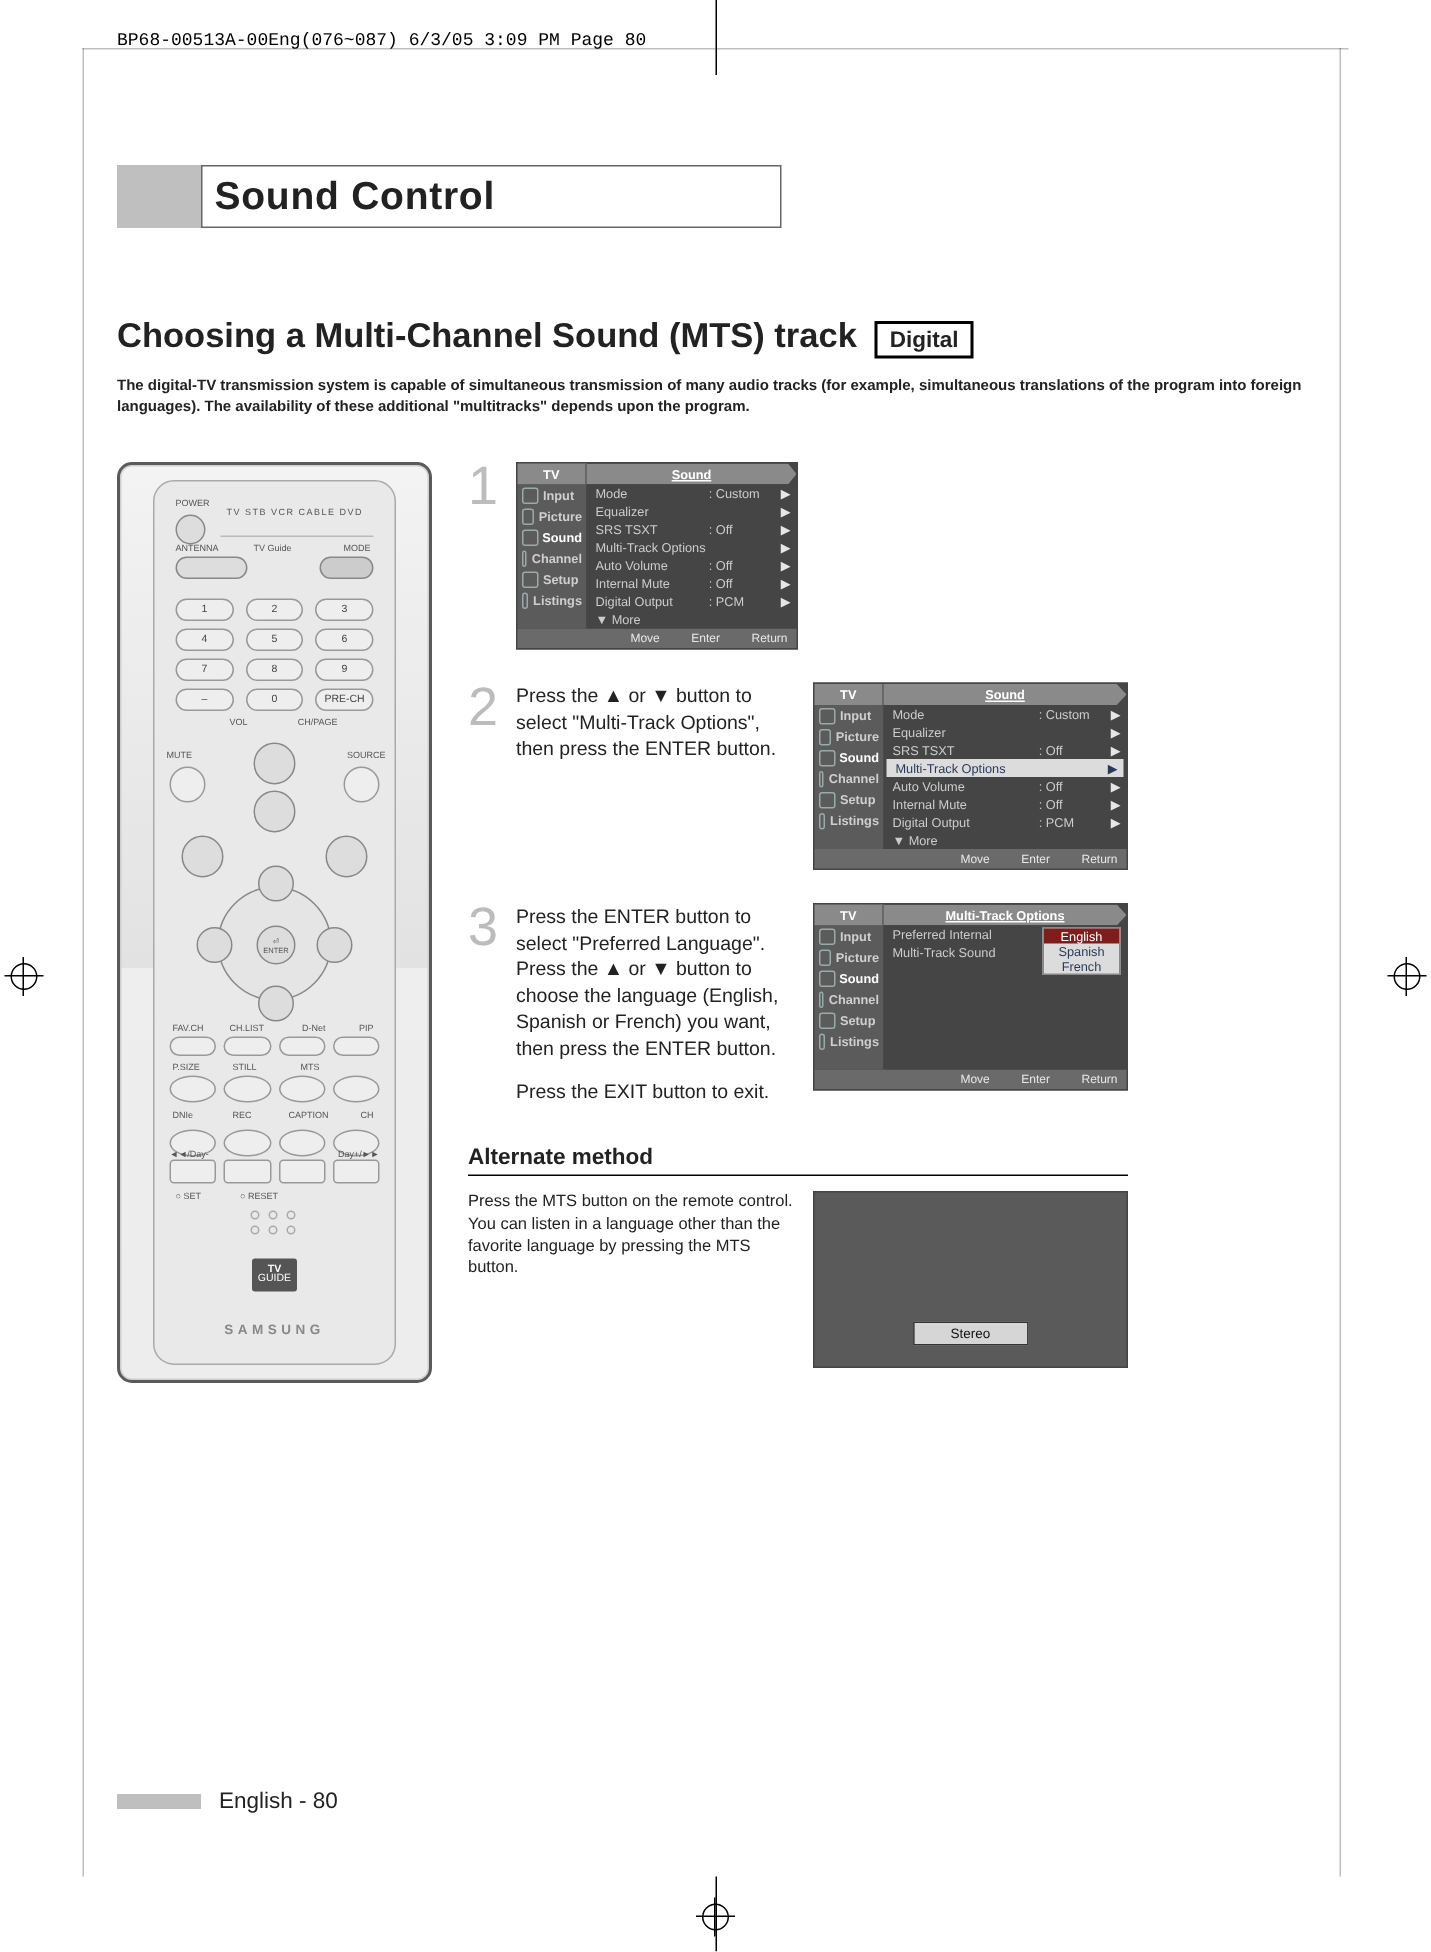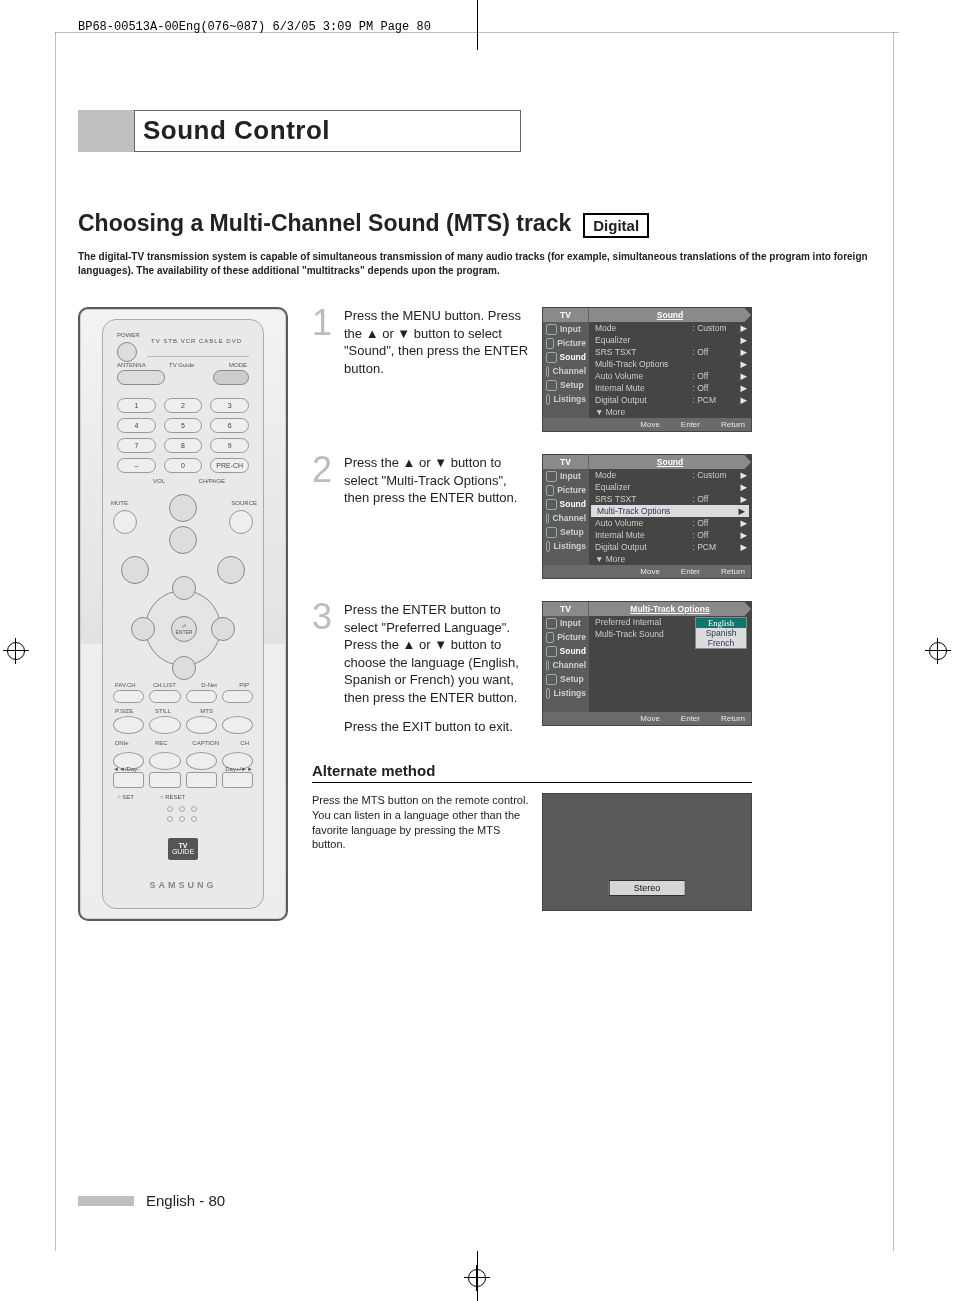--- a/index.html
+++ b/index.html
@@ -233,21 +233,21 @@
   .glyph-updown::before{content:"⇕"; width:auto;height:auto;}
   .glyph-enter::before{content:"↵"; width:auto;height:auto;}
   .glyph-return::before{content:"▭"; width:auto;height:auto; font-size:7px;}
 
   .osd-lang .langbox {
     position:absolute; top:1px; right:4px;
     border:1px solid #888; background:#dcdcdc; color:#2a3a5a;
     width:50px;
   }
   .osd-lang .langbox div{ text-align:center; padding:0 2px;}
-  .osd-lang .langbox .sel{ background:#0f766e; color:#fff;font-family:Liberation Serif, serif;}
+  .osd-lang .langbox .sel{ background:#7f1d1d; color:#fff;}
   .osd-lang .osd-body{min-height:96px;}
   .osd-sound .osd-body{min-height:96px;}
 
   .alt-section {
     margin-top: 4px;
     display: grid;
     grid-template-columns: 220px 210px;
     gap: 10px;
   }
   .alt-head {
@@ -432,21 +432,20 @@
               <span>GUIDE</span>
             </div>
           <div class="brand">SAMSUNG</div>
         </div>
       </div>
 
       <div class="right-col">
 
         <div class="step">
           <div class="stepnum">1</div>
-          <div class="steptext">Press the MENU button. Press the ▲ or ▼ button to select "Sound", then press the ENTER button.</div>
           <div class="osd osd-sound">
             <div class="osd-head">
                 <div class="tv">TV</div>
                 <div class="title">Sound</div>
               </div>
             <div class="osd-body">
               <div class="osd-side" id="side1">
                   <div class="sitem"><span class="sicon"></span>Input</div>
                   <div class="sitem"><span class="sicon"></span>Picture</div>
                   <div class="sitem hl"><span class="sicon"></span>Sound</div>

